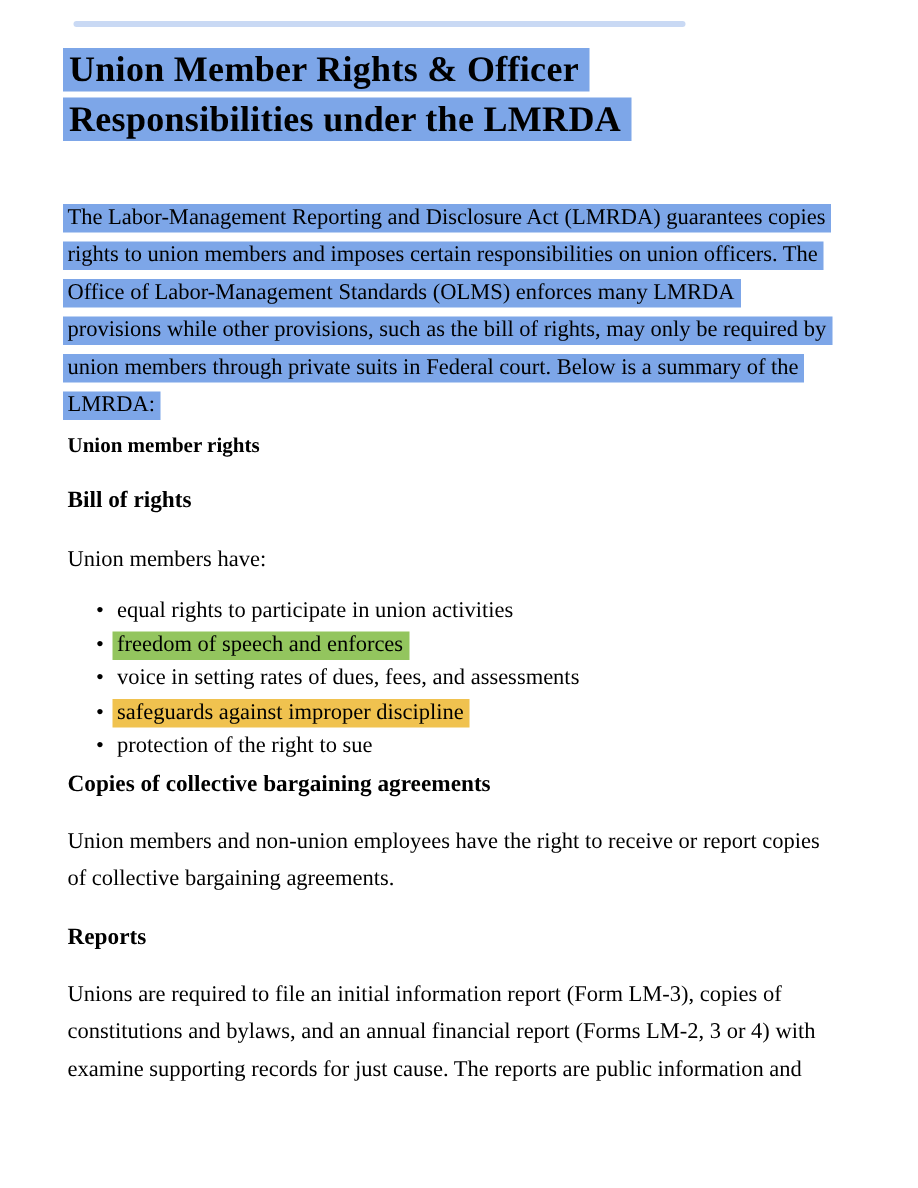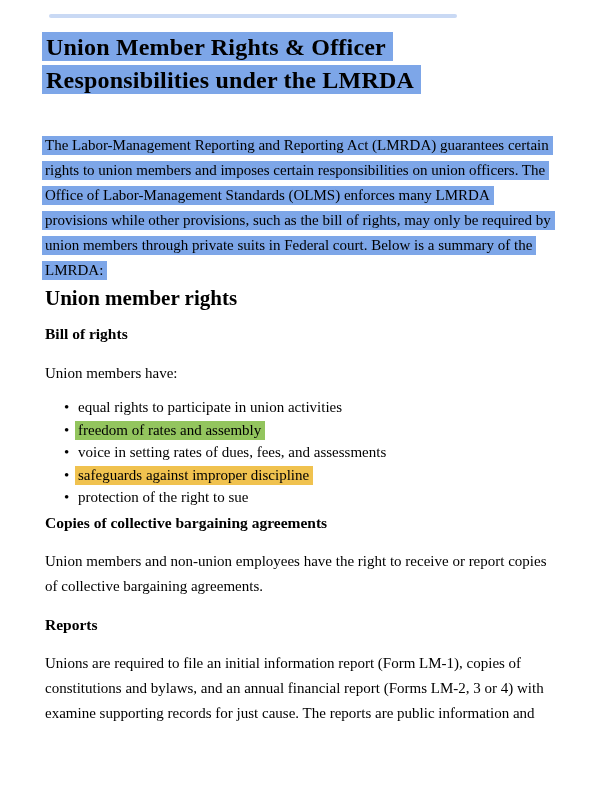--- a/index.html
+++ b/index.html
@@ -36,21 +36,21 @@
   .intro { margin-top: 36px; }
   .line {
     font-size: 15px;
     line-height: 25px;
     height: 25px;
     white-space: nowrap;
   }
   .line .hl, li .hl { padding: 1px 4px 2px 3px; }
   h2.section-h2 {
     margin: 3px 0 0 0;
-    font-size: 21px;
+    font-size: 14px;
     line-height: 24px;
     font-weight: bold;
   }
   h3.section-h3 {
     margin: 0;
     font-size: 15.5px;
     line-height: 20px;
     font-weight: bold;
   }
   h3.h3-bill    { margin-top: 14px; }
@@ -89,50 +89,50 @@
 <div class="page">
 
   <div class="blank-hl"></div>
 
   <h1 class="doc-title">
     <div class="tline"><span class="hl blue">Union Member Rights &amp; Officer</span></div>
     <div class="tline"><span class="hl blue">Responsibilities under the LMRDA</span></div>
   </h1>
 
   <div class="intro">
-    <div class="line"><span class="hl blue">The Labor-Management Reporting and Reporting Act (LMRDA) guarantees certain</span></div>
+    <div class="line"><span class="hl blue">The Labor-Management Reporting and Disclosure Act (LMRDA) guarantees copies</span></div>
     <div class="line"><span class="hl blue">rights to union members and imposes certain responsibilities on union officers. The</span></div>
     <div class="line"><span class="hl blue">Office of Labor-Management Standards (OLMS) enforces many LMRDA</span></div>
     <div class="line"><span class="hl blue">provisions while other provisions, such as the bill of rights, may only be required by</span></div>
     <div class="line"><span class="hl blue">union members through private suits in Federal court. Below is a summary of the</span></div>
     <div class="line"><span class="hl blue">LMRDA:</span></div>
   </div>
 
   <h2 class="section-h2">Union member rights</h2>
 
   <h3 class="section-h3 h3-bill">Bill of rights</h3>
 
   <p class="lead">Union members have:</p>
 
   <ul class="rights-list">
     <li><span>equal rights to participate in union activities</span></li>
-    <li><span class="hl green">freedom of rates and assembly</span></li>
+    <li><span class="hl green">freedom of speech and enforces</span></li>
     <li><span>voice in setting rates of dues, fees, and assessments</span></li>
     <li><span class="hl yellow">safeguards against improper discipline</span></li>
     <li><span>protection of the right to sue</span></li>
   </ul>
 
   <h3 class="section-h3 h3-copies">Copies of collective bargaining agreements</h3>
 
   <div class="para">
     <div class="line">Union members and non-union employees have the right to receive or report copies</div>
     <div class="line">of collective bargaining agreements.</div>
   </div>
 
   <h3 class="section-h3 h3-reports">Reports</h3>
 
   <div class="para">
-    <div class="line">Unions are required to file an initial information report (Form LM-1), copies of</div>
+    <div class="line">Unions are required to file an initial information report (Form LM-3), copies of</div>
     <div class="line">constitutions and bylaws, and an annual financial report (Forms LM-2, 3 or 4) with</div>
     <div class="line">examine supporting records for just cause. The reports are public information and</div>
   </div>
 
 </div>
 
 </body></html>

